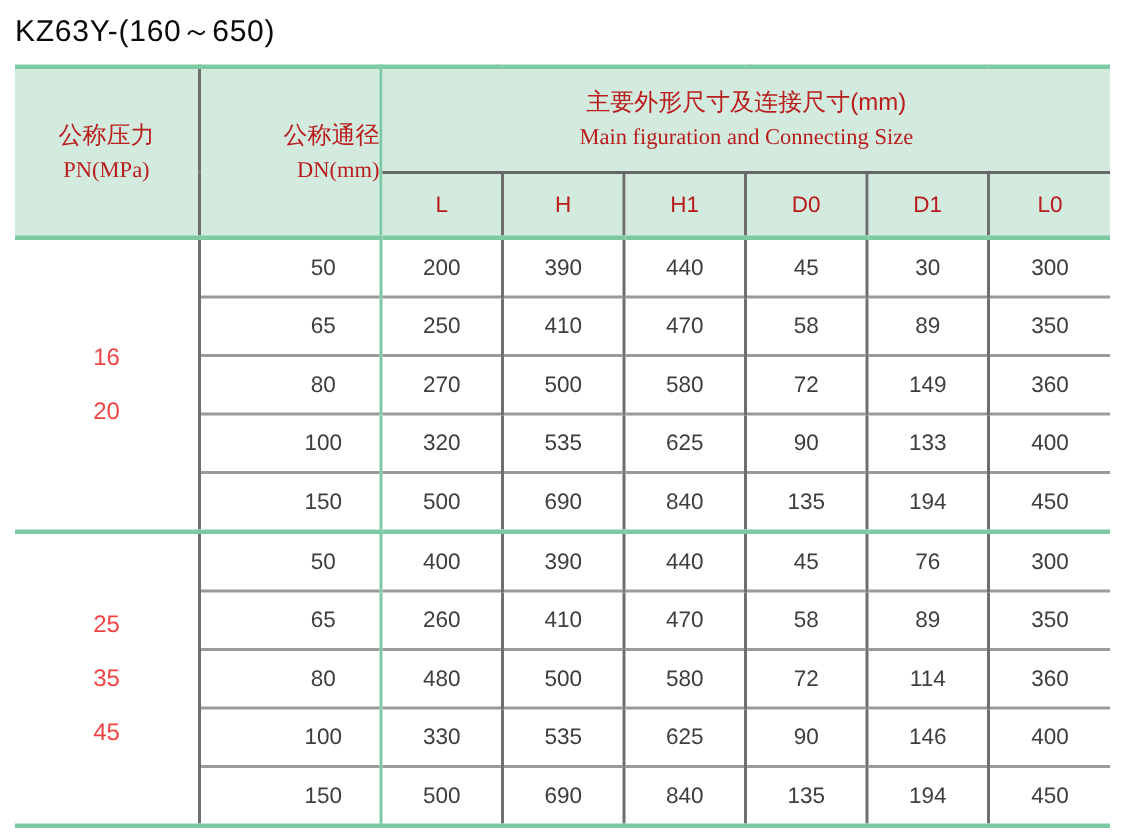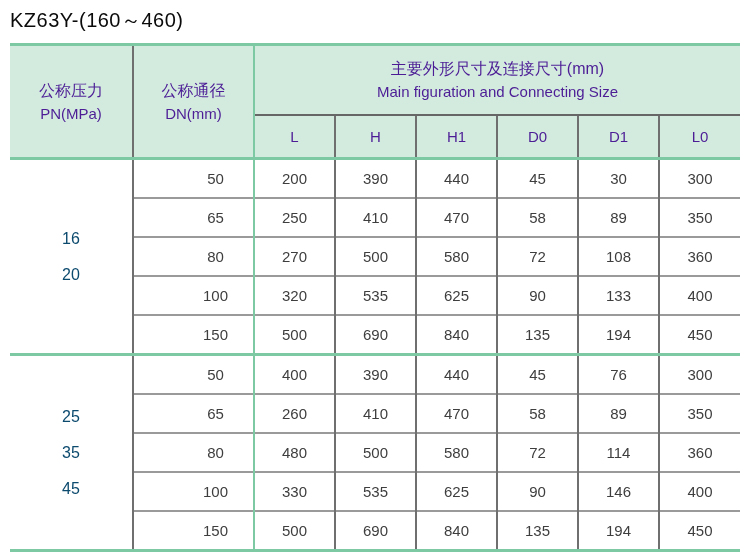--- a/index.html
+++ b/index.html
@@ -19,42 +19,42 @@
   .title{
     font-size:20px;font-weight:500;color:#0a0a0a;
     margin:7px 0 9px 10px;letter-spacing:0.5px;white-space:nowrap;
   }
   table.spec{
     border-collapse:collapse;table-layout:fixed;width:730px;margin-left:10px;
     border-top:3px solid var(--green);
     border-bottom:3px solid var(--green);
   }
   th,td{text-align:center;vertical-align:middle;padding:0;overflow:hidden;}
-  thead th{background:var(--mint);font-weight:normal;color:#4c1d95;}
+  thead th{background:var(--mint);font-weight:normal;color:#b91c1c;}
   tr.head-main{height:70px;}
   tr.subhead{height:44px;}
   .h-zh{font-size:16px;line-height:24px;}
-  .h-en{font-size:15px;line-height:22px;}
+  .h-en{font-size:15px;line-height:22px;font-family:Liberation Serif, serif;}
   .c1{border-right:2px solid var(--grayv);border-bottom:3px solid var(--green);text-align:center;}
-  .c2{border-right:2px solid var(--green);border-bottom:3px solid var(--green);}
+  .c2{border-right:2px solid var(--green);border-bottom:3px solid var(--green);text-align:right;}
   .grp{border-bottom:2px solid #666666;}
   tr.subhead th{font-size:15px;border-bottom:3px solid var(--green);}
   tr.subhead th + th{border-left:2px solid var(--grayv);}
   tbody td{font-size:15px;color:var(--num);height:37px;background:#ffffff;}
-  td.pressure{font-size:16px;color:#0c4a6e;border-right:2px solid var(--grayv);}
+  td.pressure{font-size:16px;color:#ef4444;border-right:2px solid var(--grayv);}
   td.pressure .p{line-height:36px;}
   td.dn{border-right:2px solid var(--green);padding-left:44px;}
   td.dim + td.dim{border-left:2px solid var(--grayv);}
   tbody tr + tr td{border-top:2px solid var(--grayh);}
   tbody tr.group-start td{border-top:3px solid var(--green);}
 </style>
 </head>
 <body>
 
-<div class="title">KZ63Y-(160～460)</div>
+<div class="title">KZ63Y-(160～650)</div>
 
 <table class="spec">
   <colgroup>
     <col style="width:123px">
       <col style="width:121px">
     <col style="width:81px">
       <col style="width:81px">
       <col style="width:81px">
     <col style="width:81px">
       <col style="width:81px">
@@ -107,21 +107,21 @@
       <td class="dim">58</td>
       <td class="dim">89</td>
       <td class="dim">350</td>
     </tr>
     <tr>
       <td class="dn">80</td>
       <td class="dim">270</td>
       <td class="dim">500</td>
       <td class="dim">580</td>
       <td class="dim">72</td>
-      <td class="dim">108</td>
+      <td class="dim">149</td>
       <td class="dim">360</td>
     </tr>
     <tr>
       <td class="dn">100</td>
       <td class="dim">320</td>
       <td class="dim">535</td>
       <td class="dim">625</td>
       <td class="dim">90</td>
       <td class="dim">133</td>
       <td class="dim">400</td>

